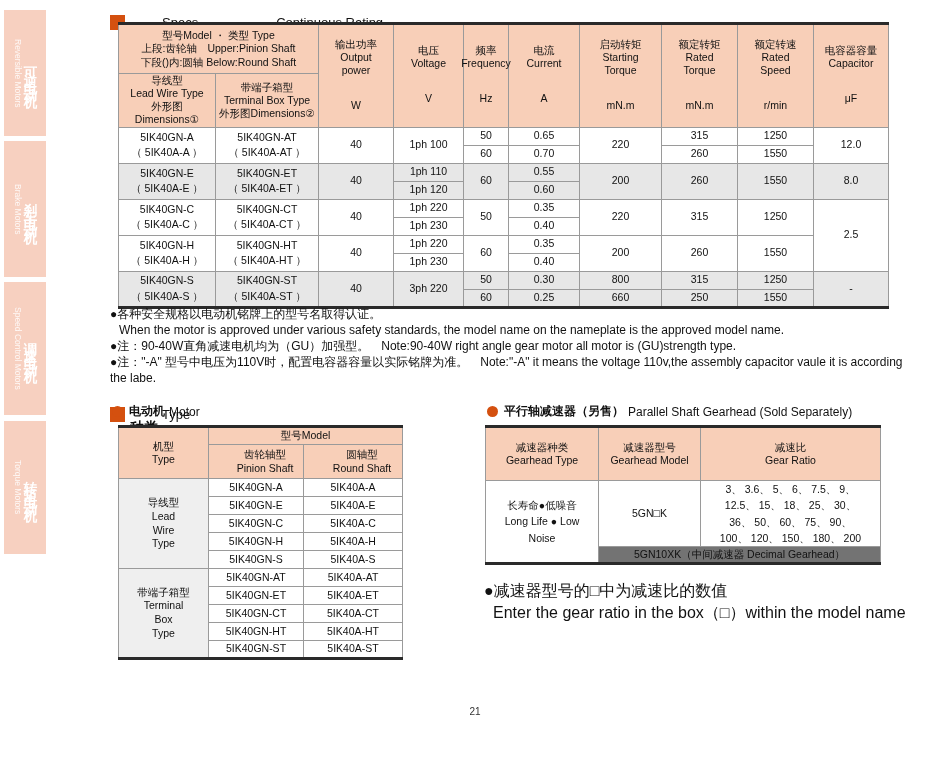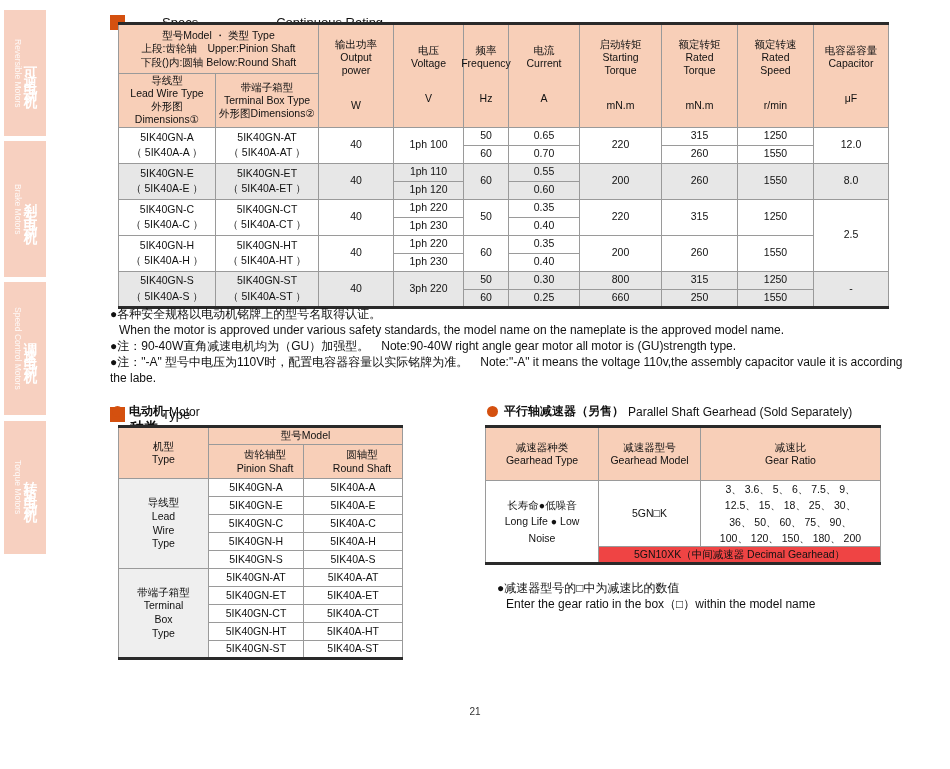--- a/index.html
+++ b/index.html
@@ -79,24 +79,24 @@
   #motor-table td { height: 18px; }
   #motor-table .lbl { background: #efefef; line-height: 1.3; }
   #motor-table .hrow2 td { height: 34px; padding-left: 19px; }
 
   #gearhead-table {
     position: absolute; left: 485px; top: 425px; width: 395px;
     border-top: 3px solid #2a2a2a; border-bottom: 3px solid #2a2a2a;
   }
   #gearhead-table .ghd td { height: 54px; }
   #gearhead-table .gbody td { height: 52px; line-height: 1.55; }
-  #gearhead-table .strip td { height: 17px; background: #ef4444; }
-
-  #gearhead-note { position: absolute; left: 497px; top: 580px;
-                   font-size: 12px; line-height: 1.35; }
+  #gearhead-table .strip td { height: 17px; background: #737373; }
+
+  #gearhead-note { position: absolute; left: 484px; top: 580px;
+                   font-size: 16px; line-height: 1.35; }
   #gearhead-note .indent { padding-left: 9px; }
 
   #page-number { position: absolute; top: 706px; left: 0; width: 950px;
                  text-align: center; font-size: 10px; color: #333; }
 </style>
 </head>
 <body>
 
 <div class="side-tab" id="tab1">
   <span class="tab-en">Reversible Motors</span>

